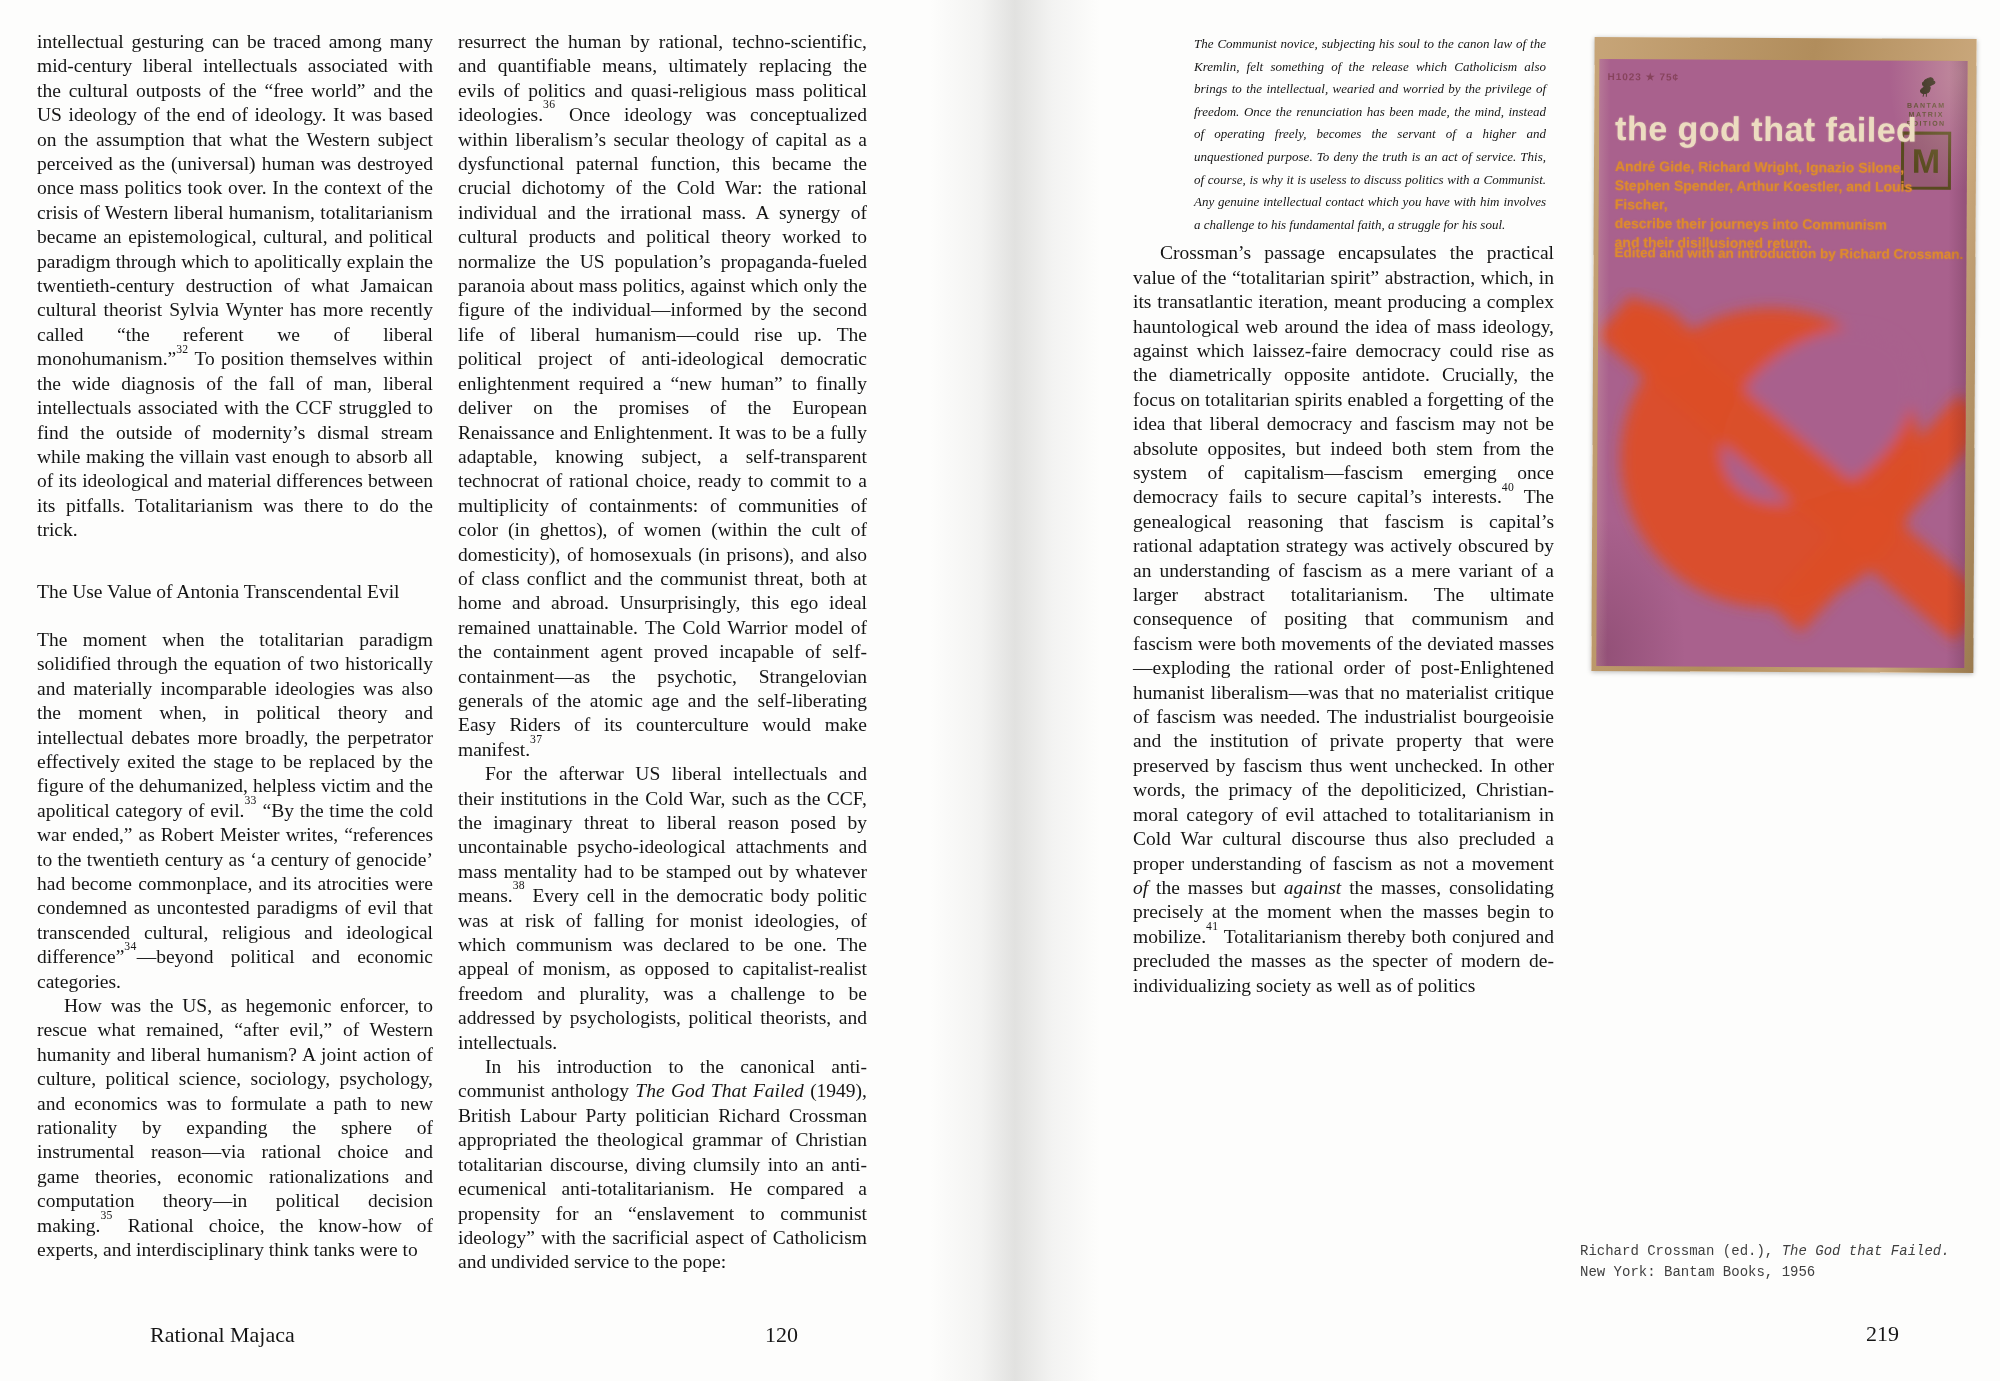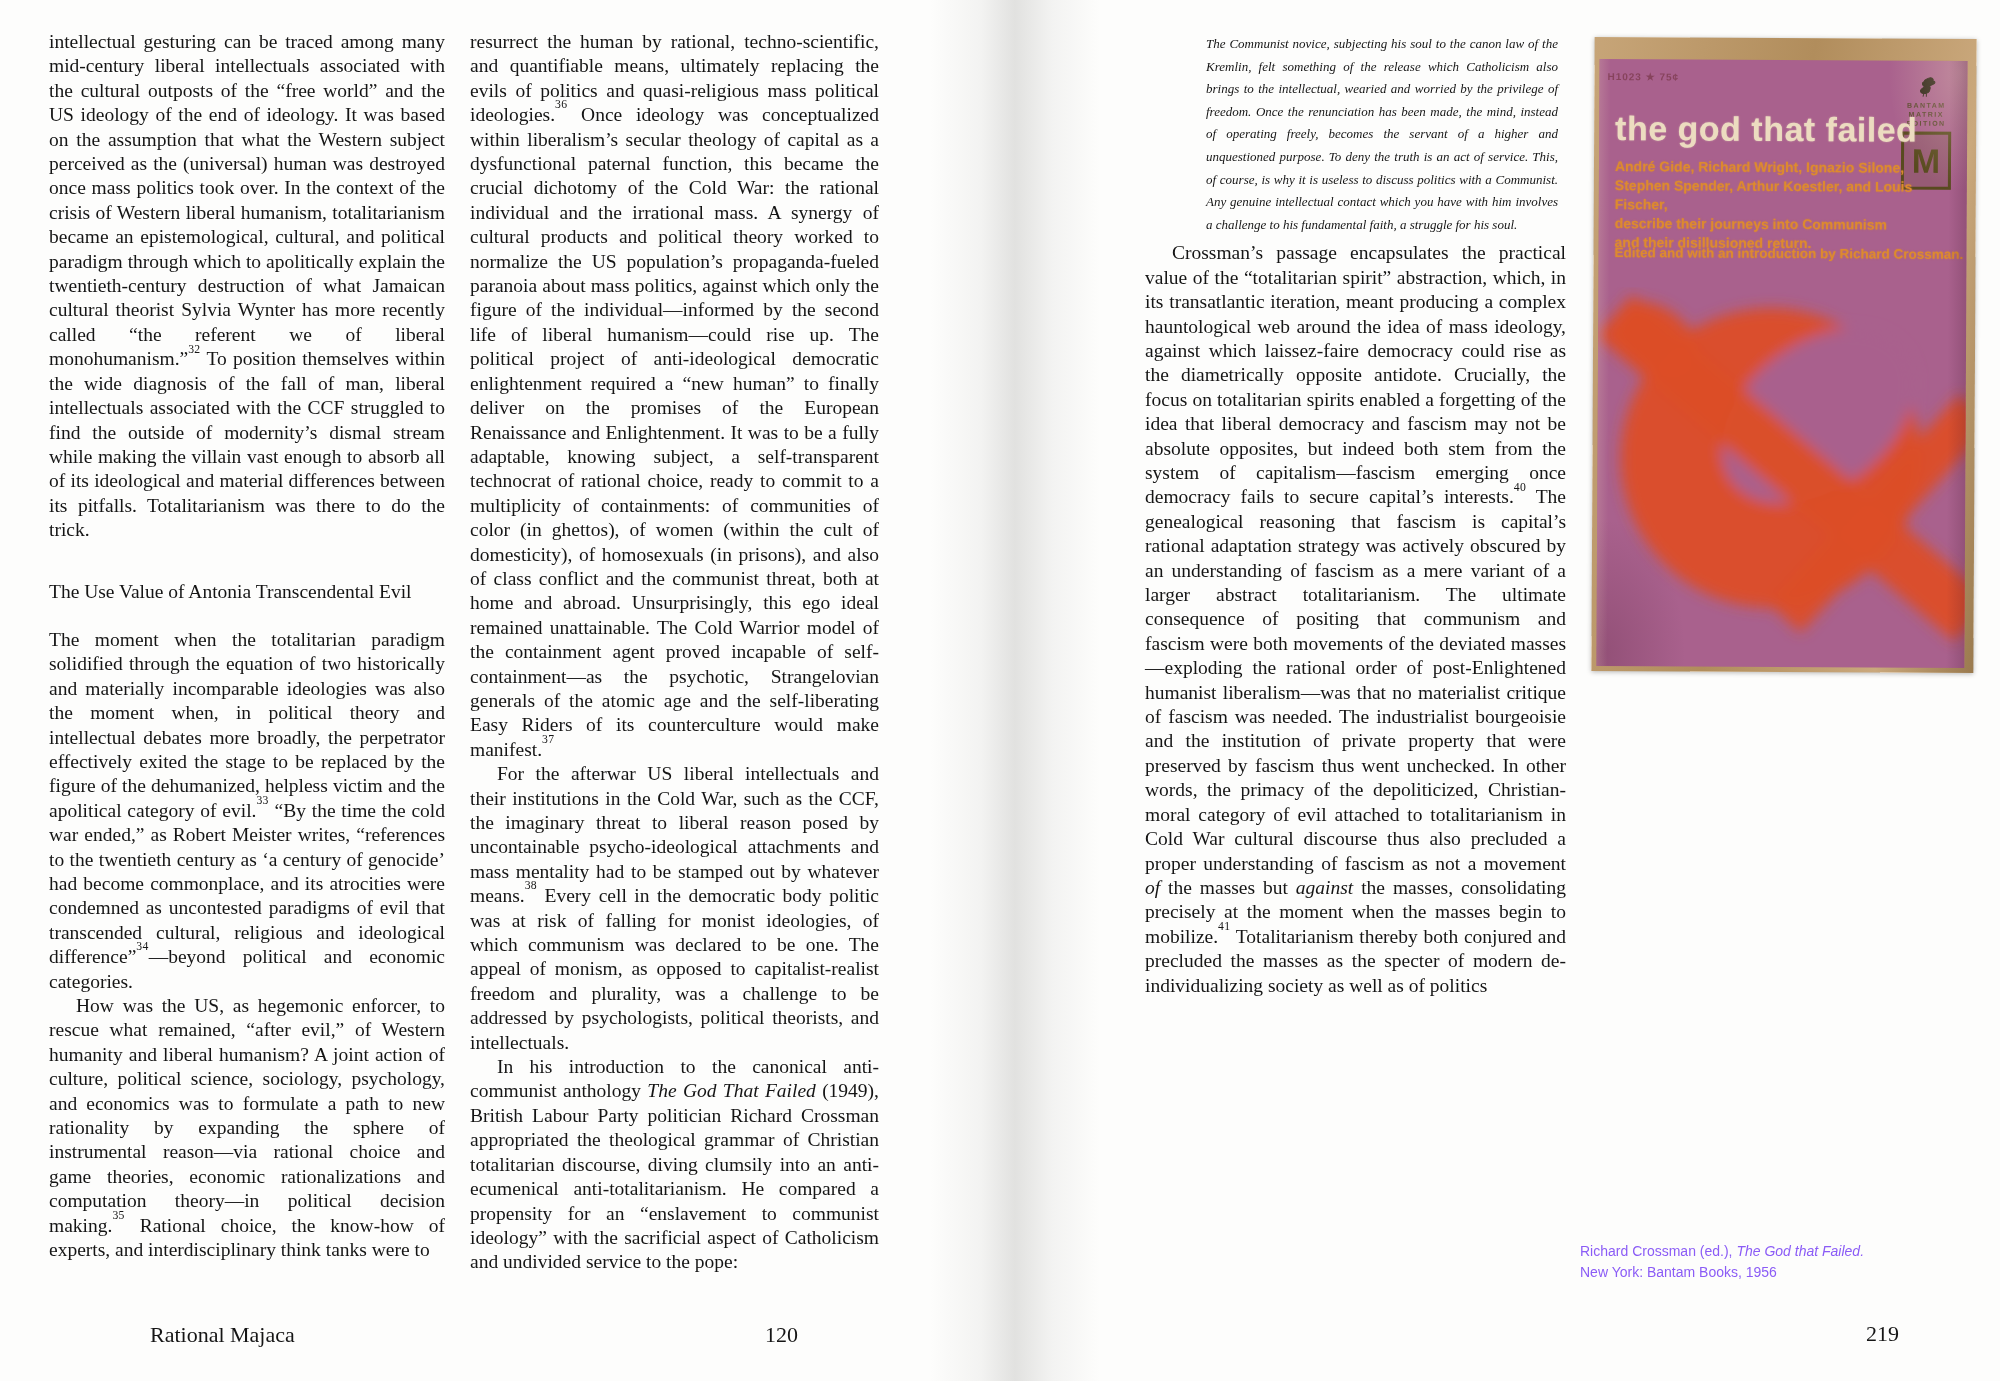--- a/index.html
+++ b/index.html
@@ -1,40 +1,40 @@
 <!DOCTYPE html>
 <html><head>
 <meta charset="utf-8">
 <style>
   html,body{margin:0;padding:0;background:#fdfdfc;}
   #spread{position:relative;width:2000px;height:1381px;background:#fdfdfc;overflow:hidden;
           font-family:"Liberation Serif","DejaVu Serif",serif;color:#151515;}
   
-  .col{position:absolute;top:30px;font-size:19.5px;line-height:24.4px;text-align:justify;margin-left:12px;}
+  .col{position:absolute;top:30px;font-size:19.5px;line-height:24.4px;text-align:justify;}
   .col p{margin:0;}
   .col p.para.indent{text-indent:27px;}
   .col p.heading{margin:37px 0 24px 0;text-align:left;}
   .col p.quote{margin:3px 0 5px 61px;width:352px;font-size:13px;line-height:22.6px;font-style:italic;}
   #col1{left:37px;width:396px;}
   #col2{left:458px;width:409px;}
   #rcol{left:1133px;width:421px;}
   sup{font-size:0.6em;line-height:0;position:relative;top:-0.45em;letter-spacing:0.3px;}
   em{font-style:italic;}
   
   #gutter{position:absolute;left:930px;top:0;width:170px;height:1381px;
     background:linear-gradient(to right,rgba(110,110,105,0) 0%,rgba(110,110,105,0.07) 30%,
       rgba(100,100,95,0.18) 50%,rgba(110,110,105,0.07) 72%,rgba(110,110,105,0) 100%);}
   
   .footer-author{position:absolute;left:150px;top:1322px;font-size:22px;}
   .pagenum{position:absolute;font-size:22px;}
   #pn130{left:765px;top:1322px;}
   #pn131{left:1866px;top:1321px;}
   
   #caption{position:absolute;left:1580px;top:1241px;width:420px;
-    font-family:Liberation Sans, sans-serif;font-size:14px;line-height:21px;color:#8b5cf6;}
+    font-family:Liberation Mono, monospace;font-size:14px;line-height:21px;color:#404040;}
   
   #cover{position:absolute;left:1593px;top:38px;width:382px;height:634px;
     background:linear-gradient(100deg,#c7a578,#b18d5c 45%,#caa87c 80%,#9a7a4e);
     box-shadow:0 1px 5px rgba(0,0,0,0.28);transform:rotate(0.3deg);}
   #cover-face{position:absolute;left:5px;top:22px;right:9px;bottom:5px;background:#a9618d;overflow:hidden;}
   #cover-face::after{content:"";position:absolute;inset:0;pointer-events:none;
     background:linear-gradient(to left,rgba(60,20,40,0.20),rgba(60,20,40,0) 5%),
       linear-gradient(to right,rgba(240,220,190,0.18),rgba(240,220,190,0) 3%),
       radial-gradient(ellipse at 98% 2%,rgba(235,215,185,0.35),rgba(235,215,185,0) 14%),
       radial-gradient(ellipse at 2% 98%,rgba(80,30,55,0.25),rgba(80,30,55,0) 16%);}

